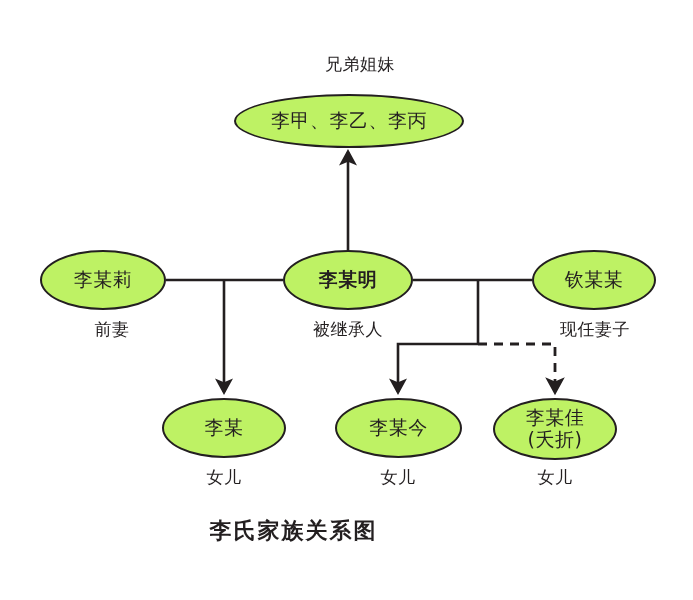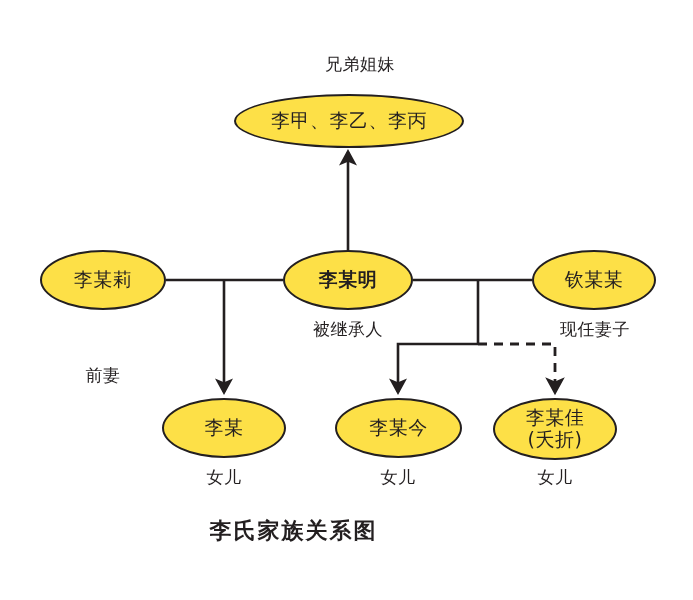--- a/index.html
+++ b/index.html
@@ -28,21 +28,21 @@
     width: 693px;
     height: 600px;
   }
   .node {
     position: absolute;
     display: flex;
     align-items: center;
     justify-content: center;
     border: 2.4px solid #231f20;
     border-radius: 50%;
-    background: #fde047;
+    background: #bef264;
     box-sizing: border-box;
     text-align: center;
     line-height: 1.15;
   }
   .node-text {
     font-size: 19px;
     letter-spacing: 0.5px;
     white-space: pre-line;
   }
   .node.bold .node-text {
@@ -66,21 +66,21 @@
   
   #node-siblings { left: 234px; top: 94px;  width: 230px; height: 54px; }
   #node-exwife   { left: 40px;  top: 250px; width: 126px; height: 60px; }
   #node-decedent { left: 283px; top: 250px; width: 130px; height: 60px; }
   #node-wife     { left: 532px; top: 250px; width: 124px; height: 60px; }
   #node-child1   { left: 162px; top: 398px; width: 124px; height: 60px; }
   #node-child2   { left: 335px; top: 398px; width: 127px; height: 60px; }
   #node-child3   { left: 493px; top: 398px; width: 124px; height: 62px; }
   
   #cap-siblings { left: 280px; top: 53px;  width: 160px; }
-  #cap-exwife   { left: 42px;  top: 318px; width: 122px; margin-top: 46px; }
+  #cap-exwife   { left: 51px;  top: 318px; width: 122px; }
   #cap-decedent { left: 285px; top: 318px; width: 126px; }
   #cap-wife     { left: 534px; top: 318px; width: 122px; }
   #cap-child1   { left: 164px; top: 466px; width: 120px; }
   #cap-child2   { left: 338px; top: 466px; width: 120px; }
   #cap-child3   { left: 495px; top: 466px; width: 120px; }
   #diagram-title { top: 516px; left: 0; }
 </style>
 </head>
 <body>
 

